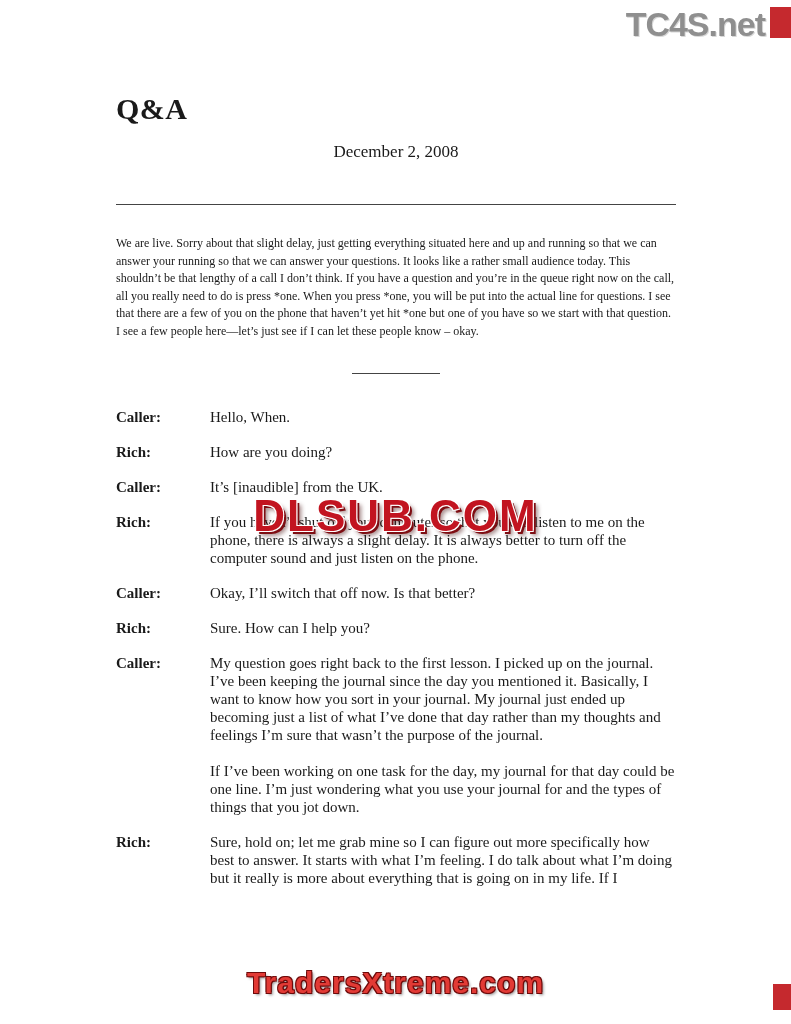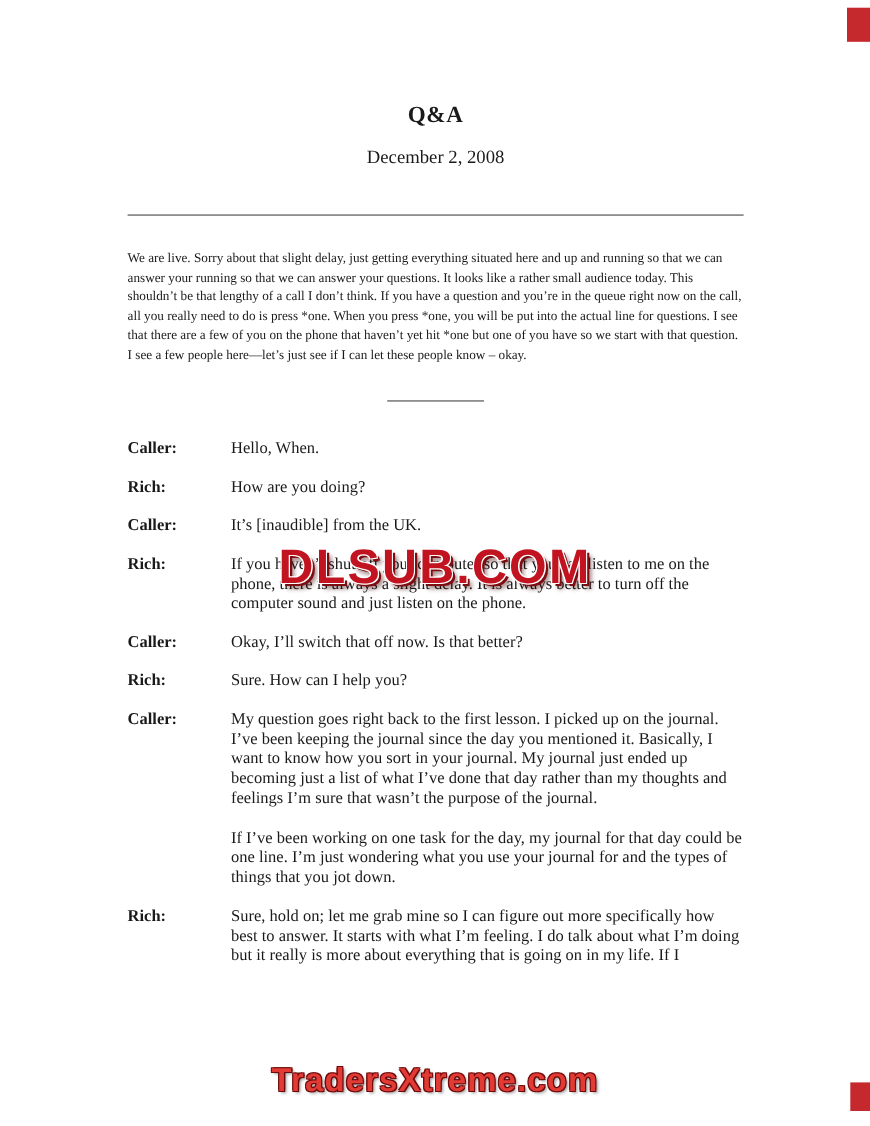--- a/index.html
+++ b/index.html
@@ -37,22 +37,21 @@
   }
 
   
   .content {
     position: absolute;
     top: 92px;
     left: 116px;
     width: 560px;
   }
   .doc-title {
-    text-align: center;
-    font-size: 21px;
+    font-size: 30px;
     font-weight: bold;
     letter-spacing: 0.5px;
   }
   .doc-date {
     text-align: center;
     font-size: 17px;
     margin-top: 16px;
   }
   .rule {
     border: none;
@@ -131,20 +130,21 @@
     width: 18px;
     height: 26px;
     background: #c5292e;
   }
 </style>
 </head>
 <body>
 
 <div class="page">
 
+  <div class="logo-top">TC4S.net</div>
   <div class="red-block-top"></div>
 
   <div class="content">
     <div class="doc-title">Q&amp;A</div>
     <div class="doc-date">December 2, 2008</div>
     <hr class="rule">
 
     <p class="intro">We are live. Sorry about that slight delay, just getting everything situated here and up and running so that we can answer your running so that we can answer your questions. It looks like a rather small audience today. This shouldn’t be that lengthy of a call I don’t think. If you have a question and you’re in the queue right now on the call, all you really need to do is press *one. When you press *one, you will be put into the actual line for questions. I see that there are a few of you on the phone that haven’t yet hit *one but one of you have so we start with that question. I see a few people here—let’s just see if I can let these people know – okay.</p>
 
     <hr class="mini-divider">

